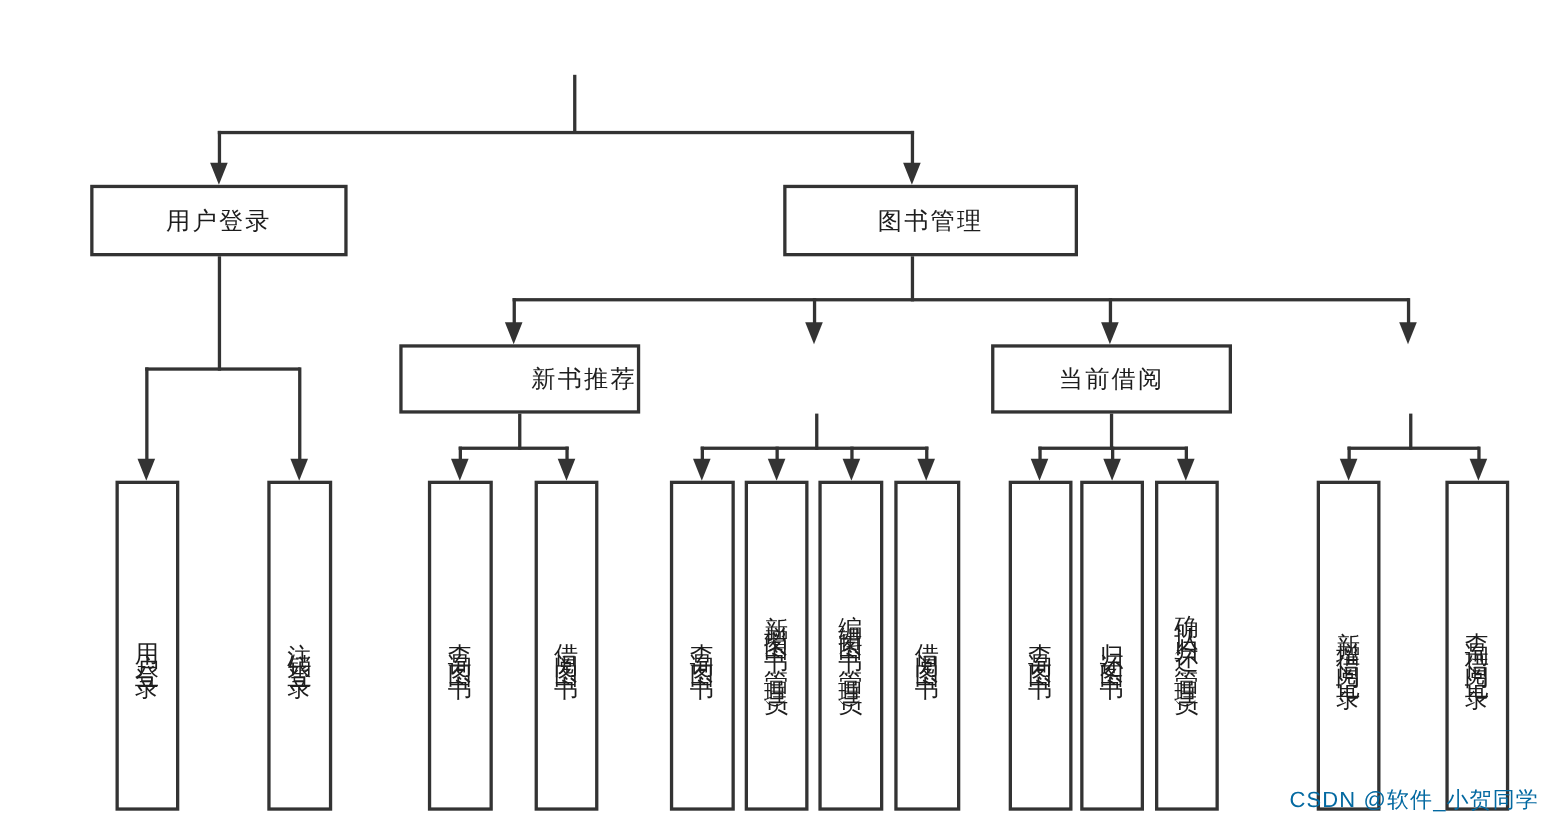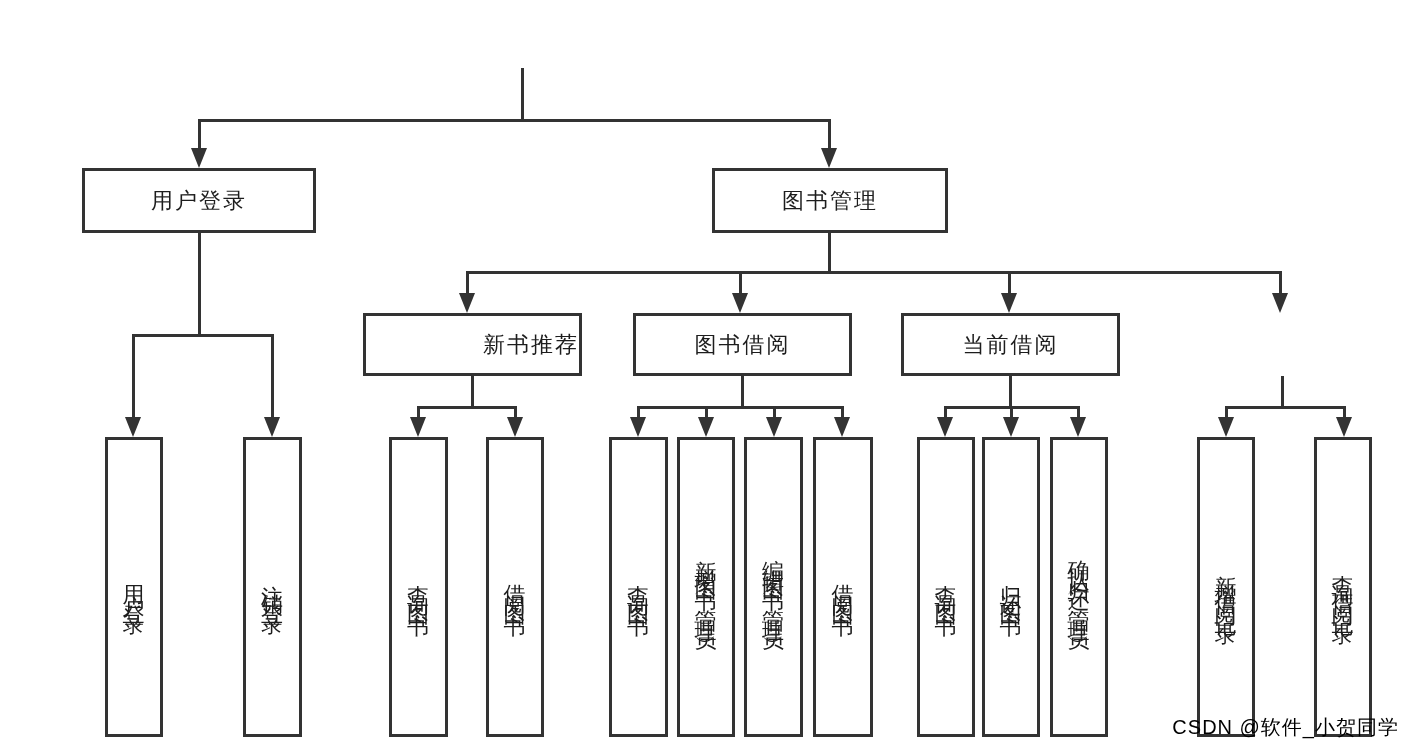--- a/index.html
+++ b/index.html
@@ -41,21 +41,21 @@
     width: 0; height: 0;
     border-left: 8px solid transparent;
     border-right: 8px solid transparent;
     border-top: 20px solid #333333;
   }
   .watermark {
     position: absolute;
     top: 714px;
     right: 6px;
     font-size: 20px;
-    color: #000000;
+    color: #0369a1;
     letter-spacing: 1px;
     z-index: 5;
     white-space: nowrap;
   }
 </style>
 </head>
 <body>
 
 <div class="canvas">
 
@@ -63,21 +63,21 @@
   <div class="vl" style="left:521px; top:68px; height:53px;"></div>
   <div class="hl" style="left:198px; top:119px; width:633px;"></div>
   <div class="vl" style="left:198px; top:119px; height:32px;"></div>
   <div class="ah" style="left:191px; top:148px;"></div>
   <div class="vl" style="left:828px; top:119px; height:32px;"></div>
   <div class="ah" style="left:821px; top:148px;"></div>
 
   <div class="box" style="left:82px; top:168px; width:234px; height:65px;">
     <span>用户登录</span>
   </div>
-  <div class="box" style="left:712px; top:168px; width:236px; height:65px;">
+  <div class="box" style="left:712px; top:168px; width:268px; height:65px;">
     <span>图书管理</span>
   </div>
 
   <div class="vl" style="left:198px; top:233px; height:104px;"></div>
   <div class="hl" style="left:132px; top:334px; width:141px;"></div>
   <div class="vl" style="left:132px; top:334px; height:86px;"></div>
   <div class="ah" style="left:125px; top:417px;"></div>
   <div class="vl" style="left:271px; top:334px; height:86px;"></div>
   <div class="ah" style="left:264px; top:417px;"></div>
 
@@ -87,23 +87,20 @@
   <div class="ah" style="left:459px; top:293px;"></div>
   <div class="vl" style="left:739px; top:271px; height:25px;"></div>
   <div class="ah" style="left:732px; top:293px;"></div>
   <div class="vl" style="left:1008px; top:271px; height:25px;"></div>
   <div class="ah" style="left:1001px; top:293px;"></div>
   <div class="vl" style="left:1279px; top:271px; height:25px;"></div>
   <div class="ah" style="left:1272px; top:293px;"></div>
 
   <div class="box" style="left:363px; top:313px; width:219px; height:63px;justify-content:flex-end;">
     <span>新书推荐</span>
-  </div>
-  <div class="box" style="left:633px; top:313px; width:219px; height:63px;">
-    <span>图书借阅</span>
   </div>
   <div class="box" style="left:901px; top:313px; width:219px; height:63px;">
     <span>当前借阅</span>
   </div>
 
   <div class="vl" style="left:471px; top:376px; height:33px;"></div>
   <div class="hl" style="left:417px; top:406px; width:100px;"></div>
   <div class="vl" style="left:417px; top:406px; height:14px;"></div>
   <div class="ah" style="left:410px; top:417px;"></div>
   <div class="vl" style="left:514px; top:406px; height:14px;"></div>

